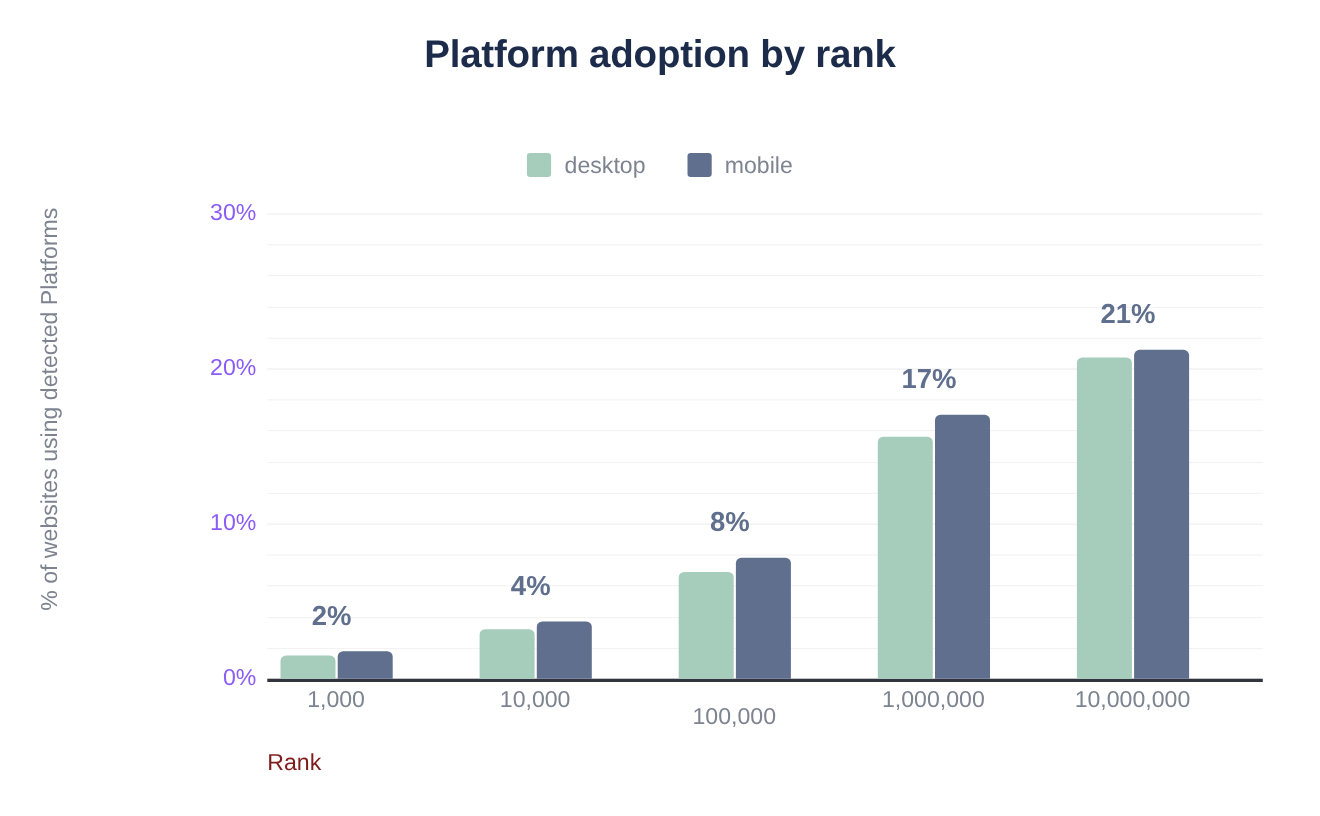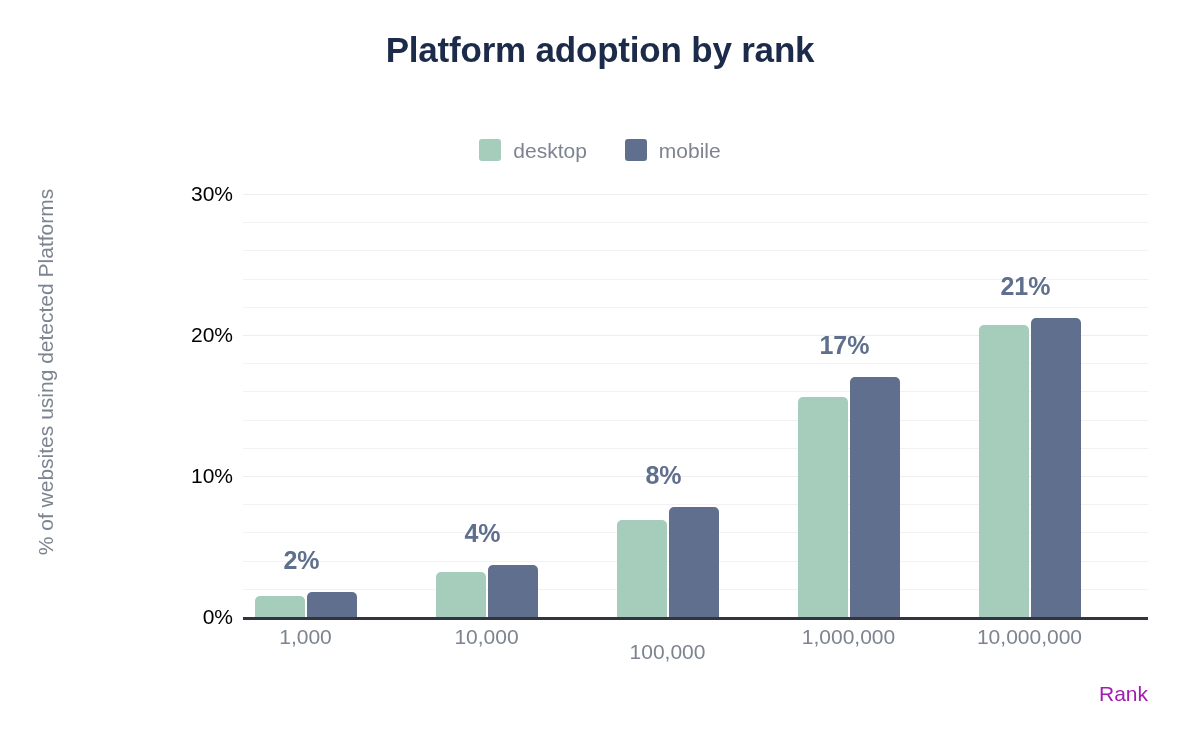--- a/index.html
+++ b/index.html
@@ -98,21 +98,21 @@
     background: #32353f;
   }
 
   
   .ytick {
     position: absolute;
     right: 0;
     width: 70px;
     text-align: right;
     font-size: 21px;
-    color: #000000;
+    color: #8b5cf6;
     transform: translateY(-50%);
   }
   .ytick-wrap {
     position: absolute;
     left: 163px;
     top: 194px;
     width: 70px;
     height: 423px;
   }
 
@@ -149,23 +149,23 @@
     font-size: 21px;
     color: #7d8490;
   }
 
   
   .xaxis-title {
     position: absolute;
     left: 243px;
     top: 682px;
     width: 905px;
-    text-align: right;
-    font-size: 21px;
-    color: #a21caf;
+    text-align: left;
+    font-size: 21px;
+    color: #7f1d1d;
   }
   .yaxis-title {
     position: absolute;
     left: -164px;
     top: 360px;
     width: 420px;
     text-align: center;
     font-size: 21px;
     color: #7d8490;
     transform: rotate(-90deg);

